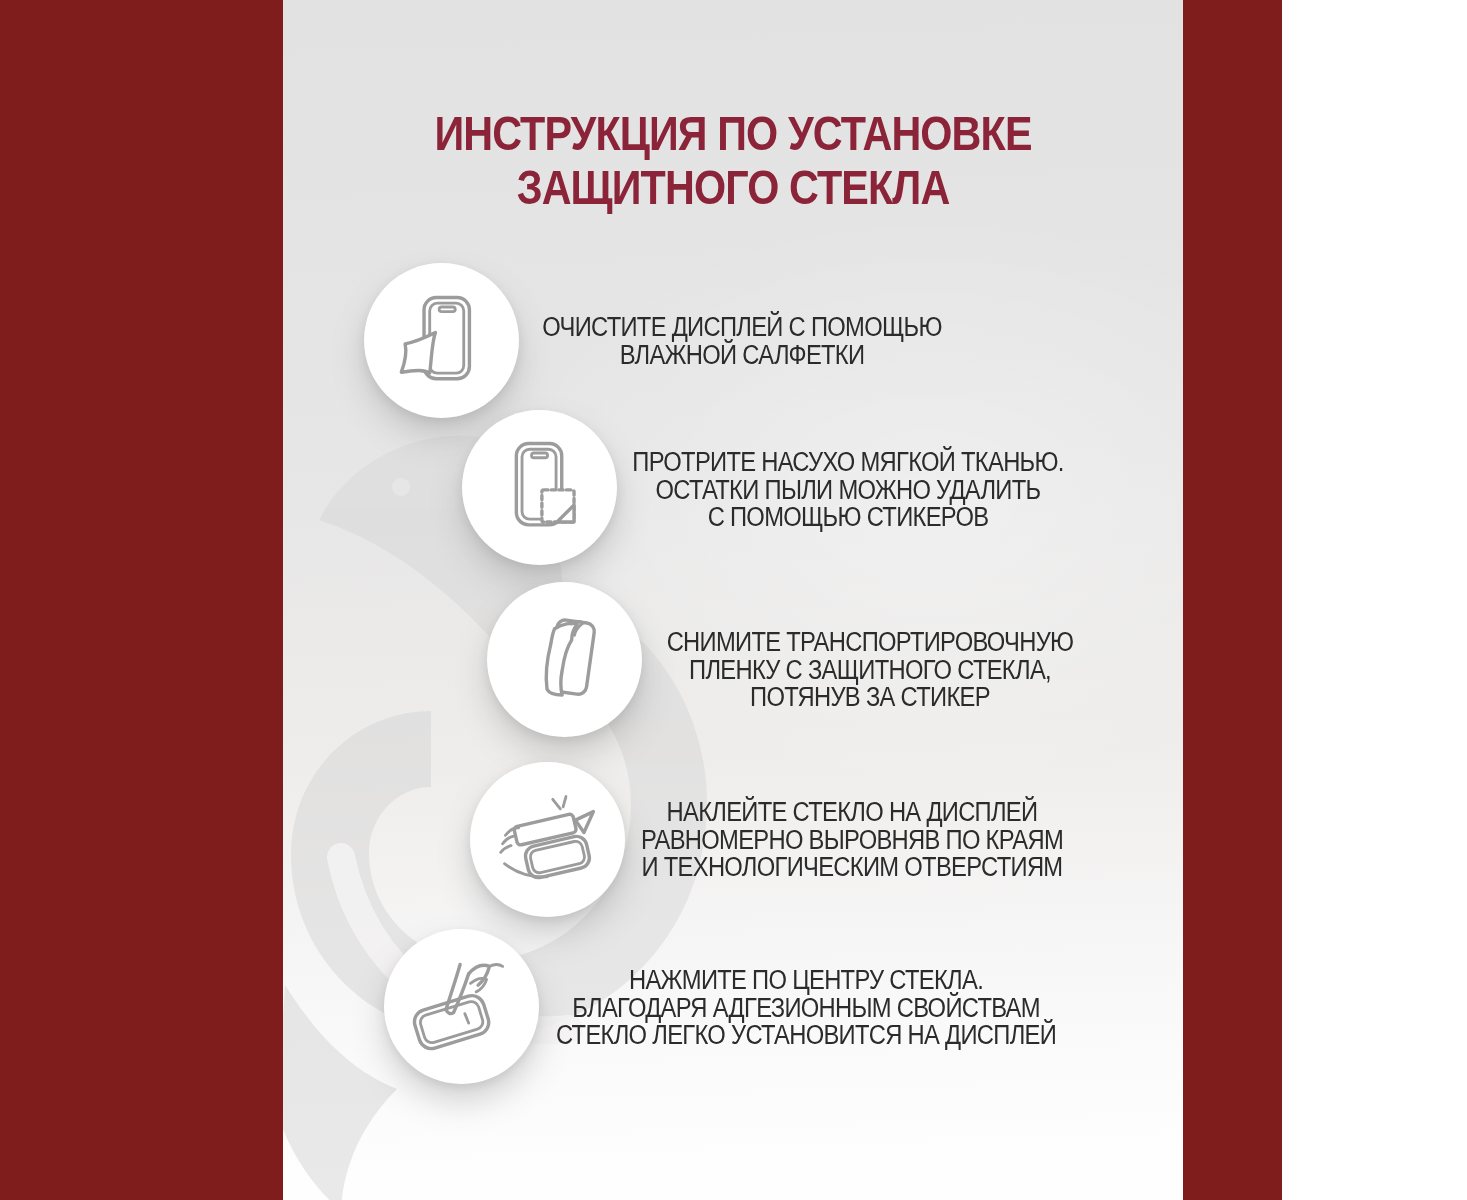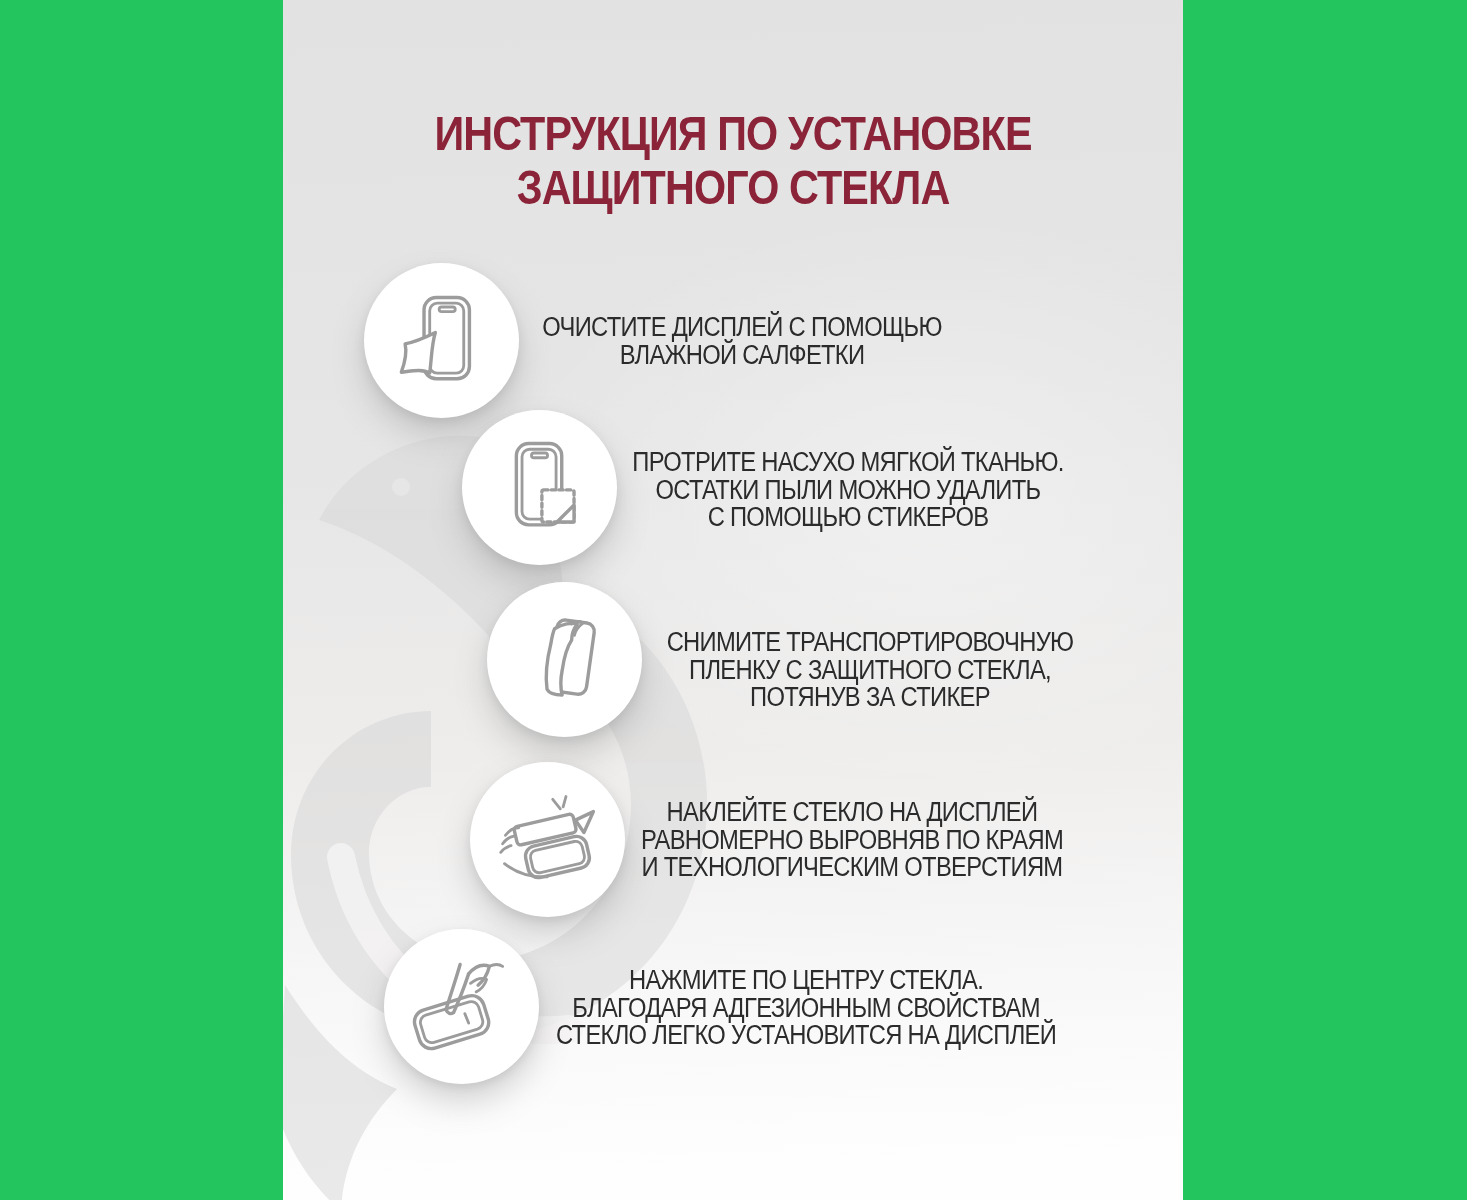--- a/index.html
+++ b/index.html
@@ -1,16 +1,16 @@
 <!DOCTYPE html>
 <html><head>
 <meta charset="utf-8">
 <style>
   html,body{margin:0;padding:0;background:#ffffff;}
-  .canvas{position:relative;width:1467px;height:1200px;background:#22c55e;overflow:hidden;
+  .canvas{position:relative;width:1282px;height:1200px;background:#7f1d1d;overflow:hidden;
           font-family:"Liberation Sans","DejaVu Sans",sans-serif;}
   .content{position:absolute;left:283px;top:0;width:900px;height:1200px;
            background:linear-gradient(178deg,#e3e2e2 0%,#e7e6e6 38%,#eeedec 62%,#f9f8f8 82%,#fefefe 96%);
            overflow:hidden;}
   .content::after{content:"";position:absolute;inset:0;
            background:radial-gradient(ellipse 620px 420px at 72% 42%,rgba(255,255,255,.35),rgba(255,255,255,0) 70%);}
   .watermark{position:absolute;left:-4px;top:425px;width:440px;height:840px;pointer-events:none;}
   .title{position:absolute;left:50%;top:107px;width:1200px;text-align:center;
          transform:translateX(-50%) scaleX(.86);transform-origin:center top;
          font-size:48px;font-weight:700;line-height:54px;letter-spacing:-1px;color:#8b2438;z-index:3;}

